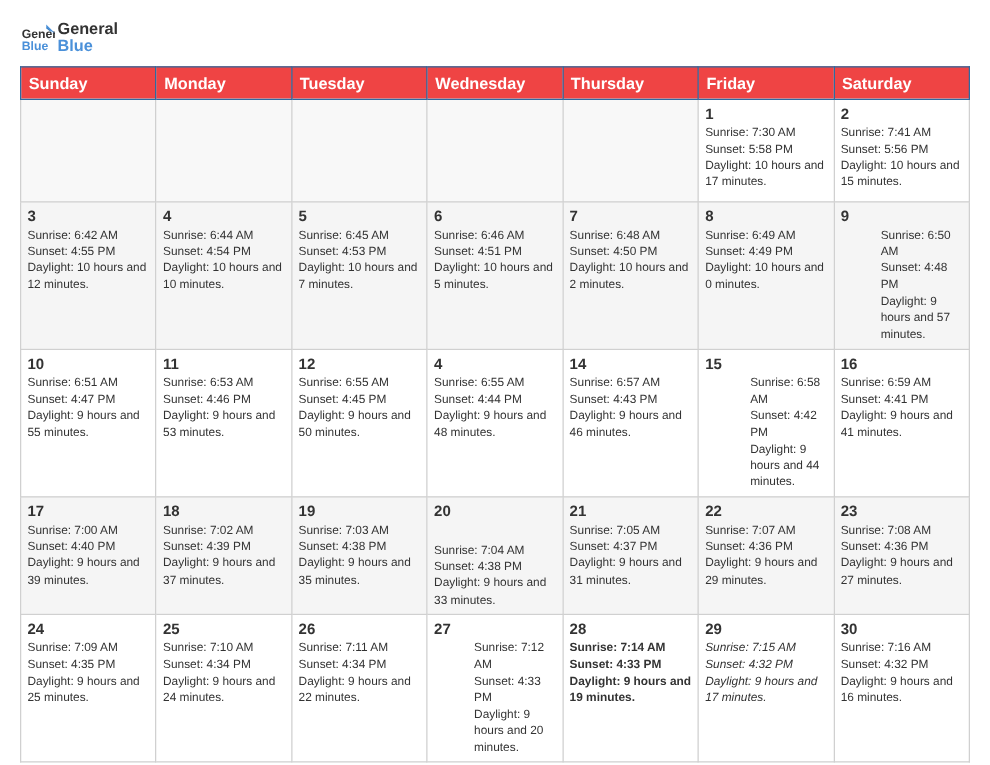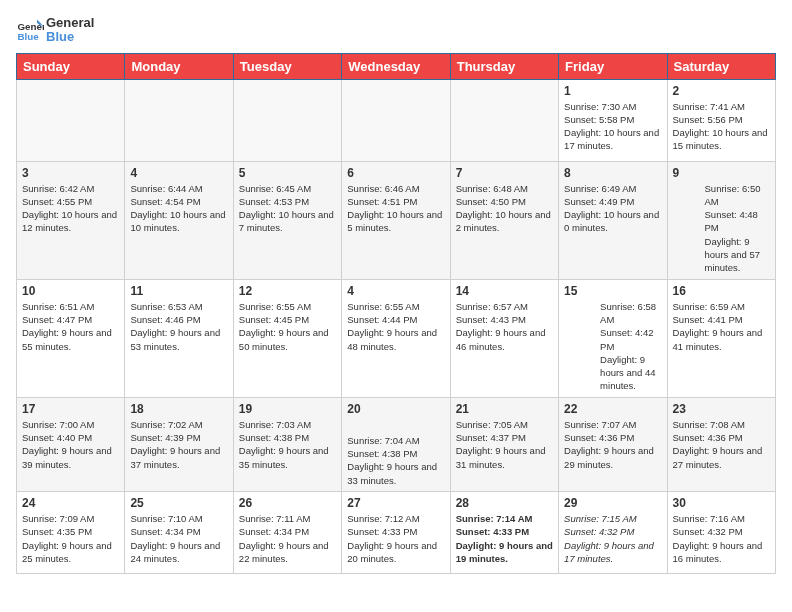--- a/index.html
+++ b/index.html
@@ -282,21 +282,21 @@
 Daylight: 9 hours and 24 minutes.</div>
           </td>
           <td>
             <span class="day-num">26</span>
             <div class="day-info" style="white-space: pre-line;">Sunrise: 7:11 AM
 Sunset: 4:34 PM
 Daylight: 9 hours and 22 minutes.</div>
           </td>
           <td>
             <span class="day-num">27</span>
-            <div class="day-info" style="white-space: pre-line;">Sunrise: 7:12 AM
+            <div class="day-info" style="white-space: pre-line; margin-left: 32px;">Sunrise: 7:12 AM
 Sunset: 4:33 PM
 Daylight: 9 hours and 20 minutes.</div>
           </td>
           <td>
             <span class="day-num">28</span>
             <div class="day-info" style="white-space: pre-line; font-weight: bold;">Sunrise: 7:14 AM
 Sunset: 4:33 PM
 Daylight: 9 hours and 19 minutes.</div>
           </td>
           <td>

